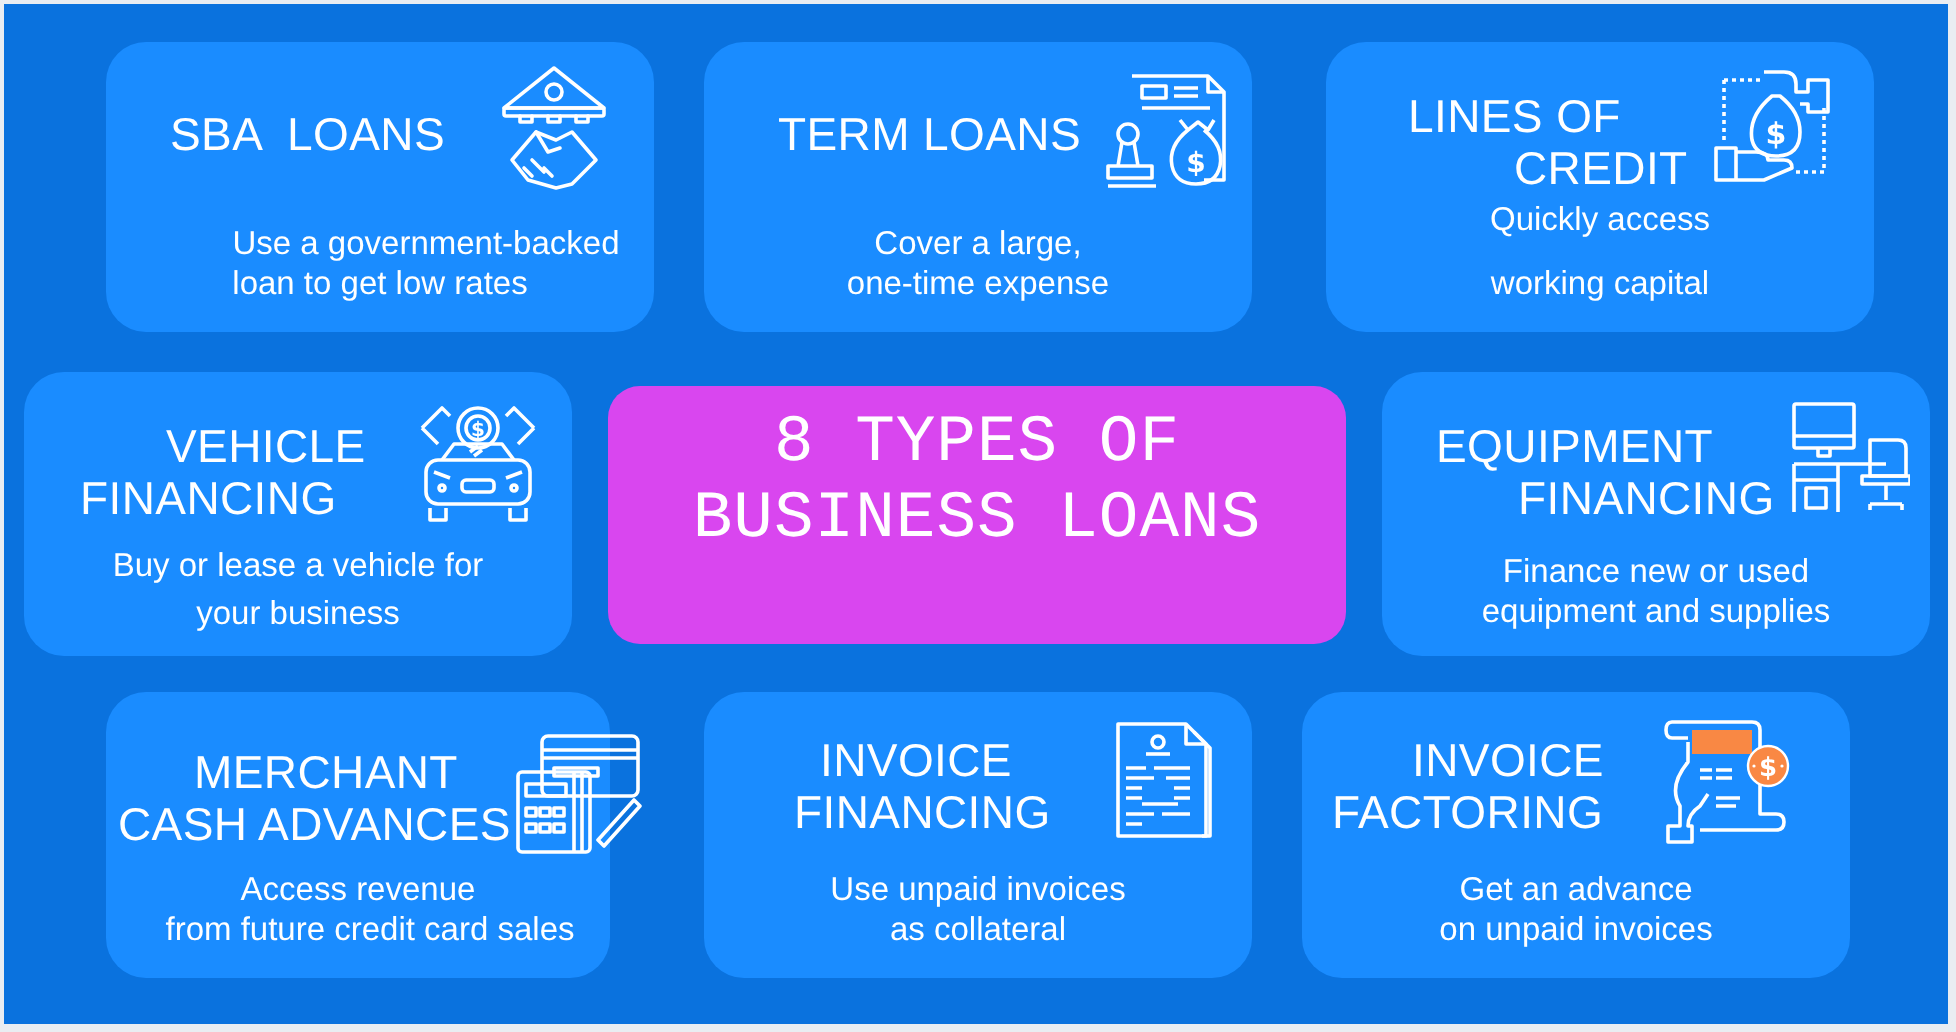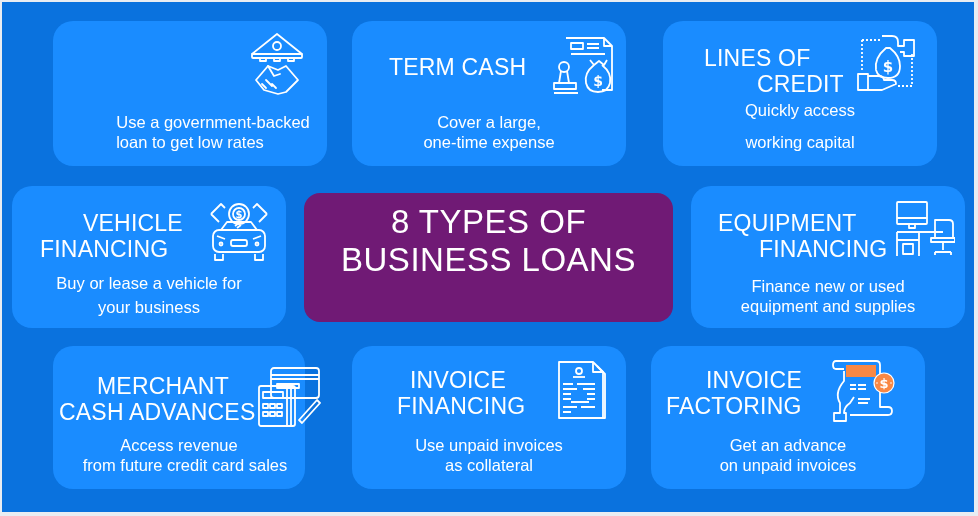--- a/index.html
+++ b/index.html
@@ -20,51 +20,53 @@
     position: absolute; font-size: 23px; line-height: 26px; letter-spacing: 0.2px;
     white-space: pre; color: #fff;
   }
   .desc {
     position: absolute; left: 0; right: 0; text-align: center;
     font-size: 16.5px; line-height: 20px; color: #fff; white-space: pre;
   }
   .icon { position: absolute; }
   .icon svg { display: block; }
   .center {
-    position: absolute; background: #701a75; border-radius: 16px; color: #fff;
+    position: absolute; background: #d946ef; border-radius: 16px; color: #fff;
     text-align: center;
+    font-family: Liberation Mono, monospace;
   }
   .center .ct {
     font-size: 33px; line-height: 38px; letter-spacing: 0.5px; white-space: pre;
     margin-top: 10px;
   }
 </style>
 </head>
 <body>
 
 <div class="canvas">
 
   <div class="card" style="left:51px; top:19px; width:274px; height:145px;">
+    <div class="title" style="left:32px; top:33px;">SBA  LOANS</div>
     <div class="icon" style="left:193px; top:11px;">
       <svg width="62" height="70" viewBox="0 0 62 70" fill="none" stroke="#fff" stroke-width="1.8" stroke-linejoin="round" stroke-linecap="round">
         <path d="M31 2 L6 22 L56 22 Z"></path>
         <circle cx="31" cy="14" r="4"></circle>
         <rect x="6" y="22" width="50" height="4" rx="1"></rect>
         <path d="M14 26 v3 h6 v-3 M28 26 v3 h6 v-3 M42 26 v3 h6 v-3"></path>
         <path d="M10 48 L22 34 L32 38 L40 34 L52 48 L40 60 L32 62 L18 58 Z"></path>
         <path d="M22 34 L28 44 L34 42"></path>
         <path d="M16 52 l4 4 M20 48 l6 6 M26 52 l4 4"></path>
       </svg>
     </div>
     <div class="desc" style="top:91px;margin-left:46px;">Use a government-backed</div>
     <div class="desc" style="top:111px;">loan to get low rates</div>
   </div>
 
   <div class="card" style="left:350px; top:19px; width:274px; height:145px;">
-    <div class="title" style="left:37px; top:33px;">TERM CASH</div>
+    <div class="title" style="left:37px; top:33px;">TERM LOANS</div>
     <div class="icon" style="left:200px; top:15px;">
       <svg width="62" height="62" viewBox="0 0 62 62" fill="none" stroke="#fff" stroke-width="1.8" stroke-linejoin="round">
         <path d="M14 2 h38 l8 8 v44 h-10"></path>
         <path d="M52 2 v8 h8"></path>
         <rect x="19" y="7" width="12" height="6"></rect>
         <path d="M35 8 h12 M35 12 h12 M19 18 h34"></path>
         <path d="M38 24 l4 5 l5 -4 l5 4 l3 -5 M42 29 q-10 8 -8 18 q2 9 12 9 q10 0 12 -9 q2 -10 -8 -18"></path>
         <text x="46" y="50" font-size="14" fill="#fff" stroke="none" text-anchor="middle" font-family="DejaVu Sans, sans-serif" font-weight="bold">$</text>
         <circle cx="12" cy="31" r="5"></circle>
         <path d="M9 35 l-2 12 M15 35 l2 12 M2 47 h22 v6 H2 Z M2 57 h24"></path>

